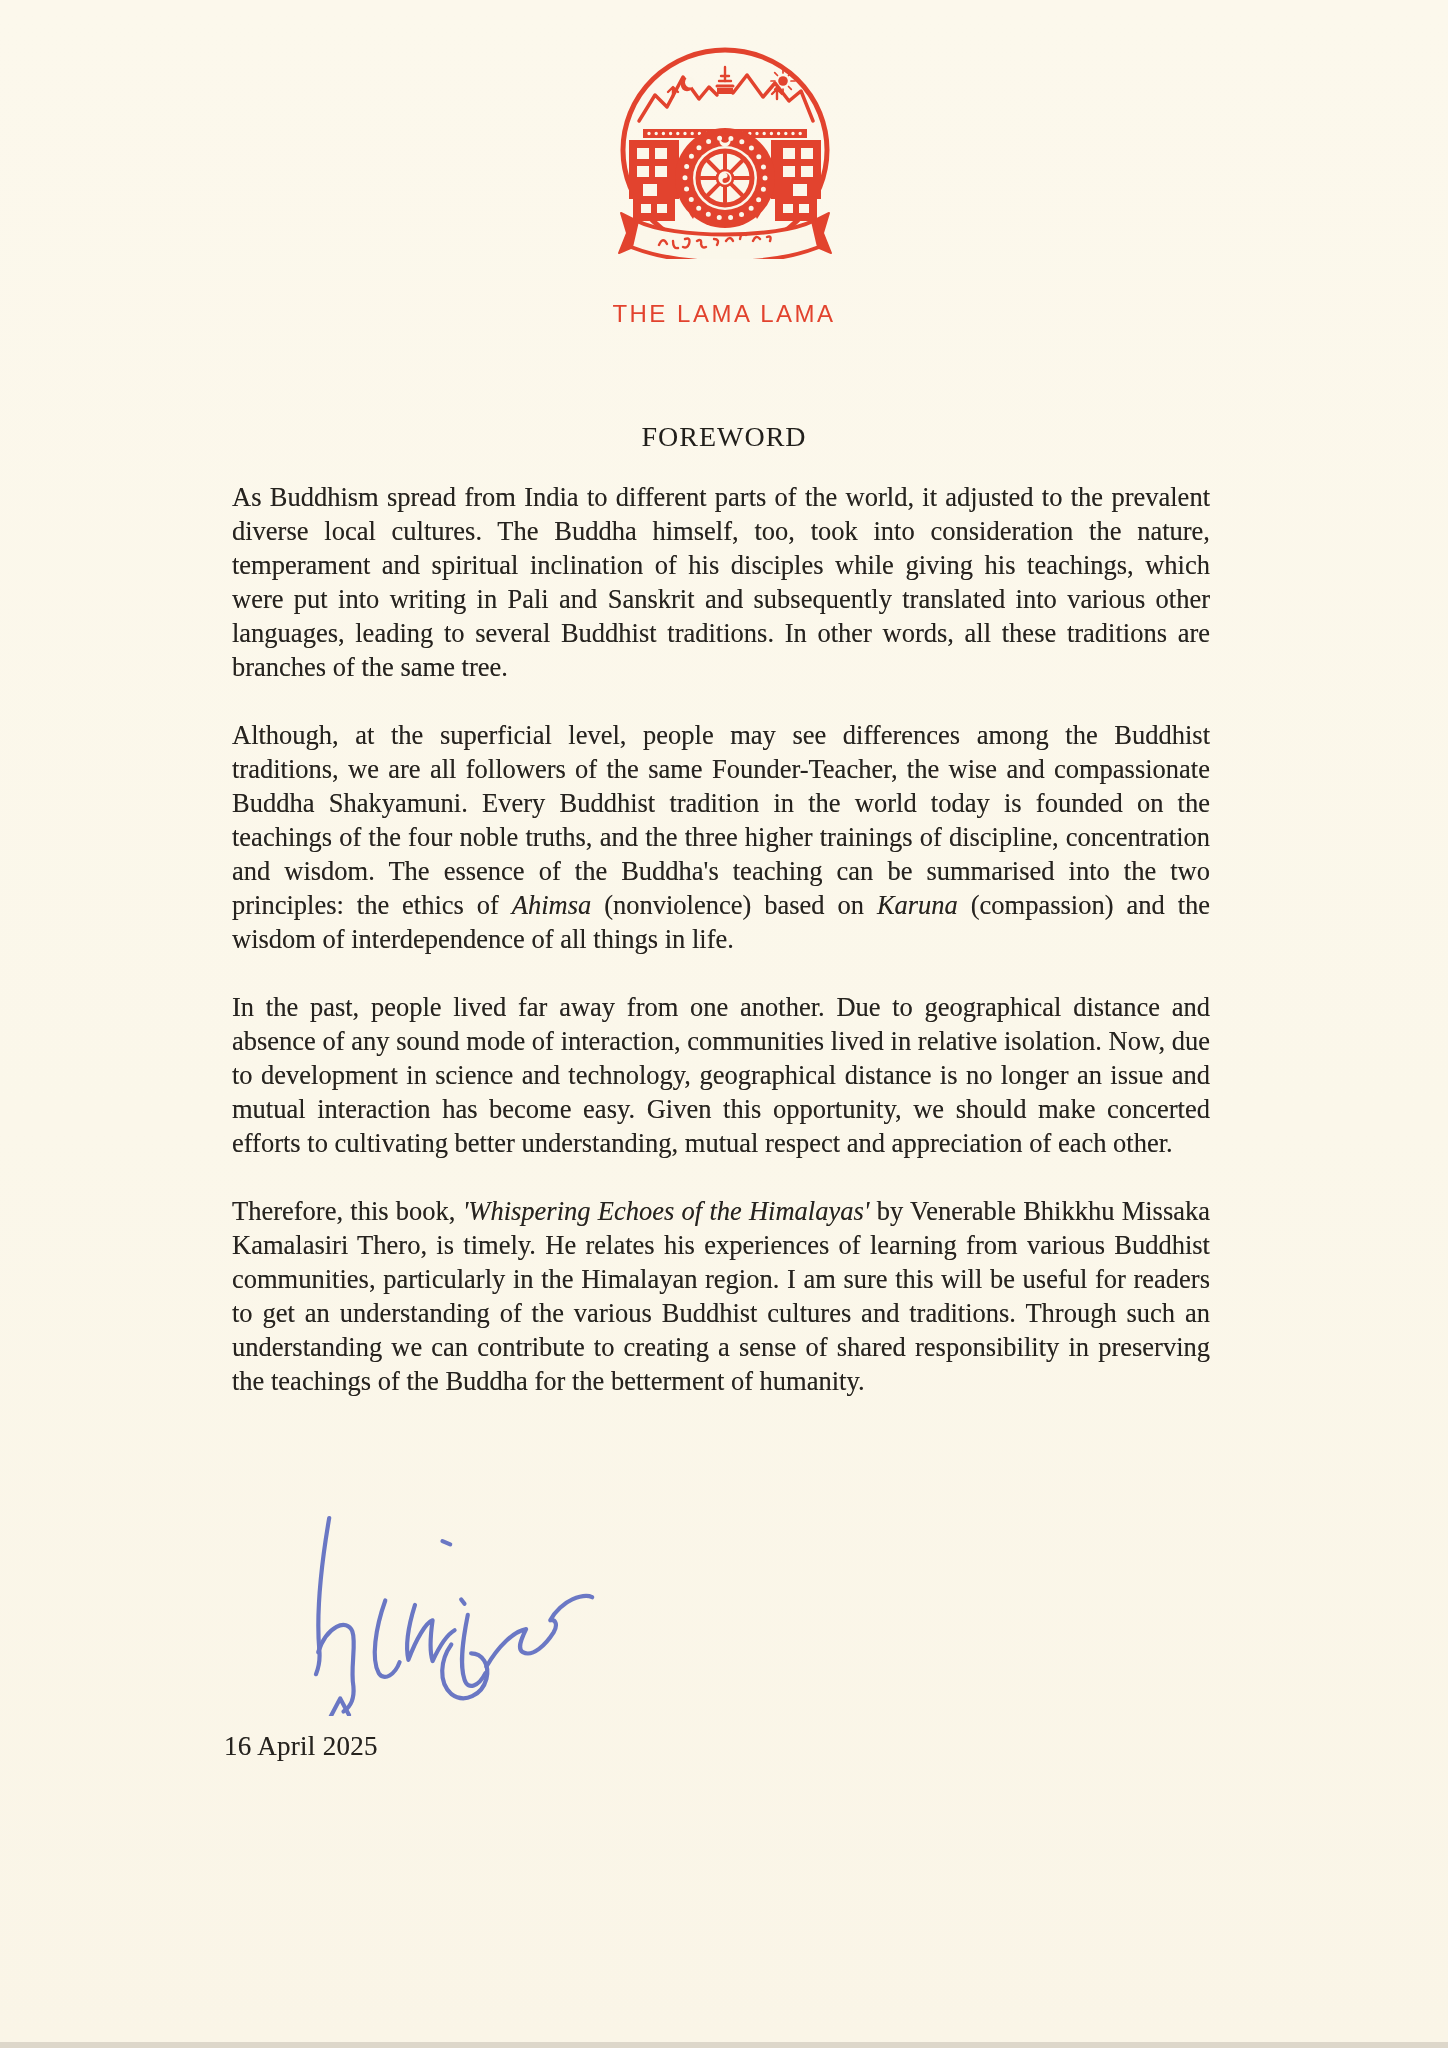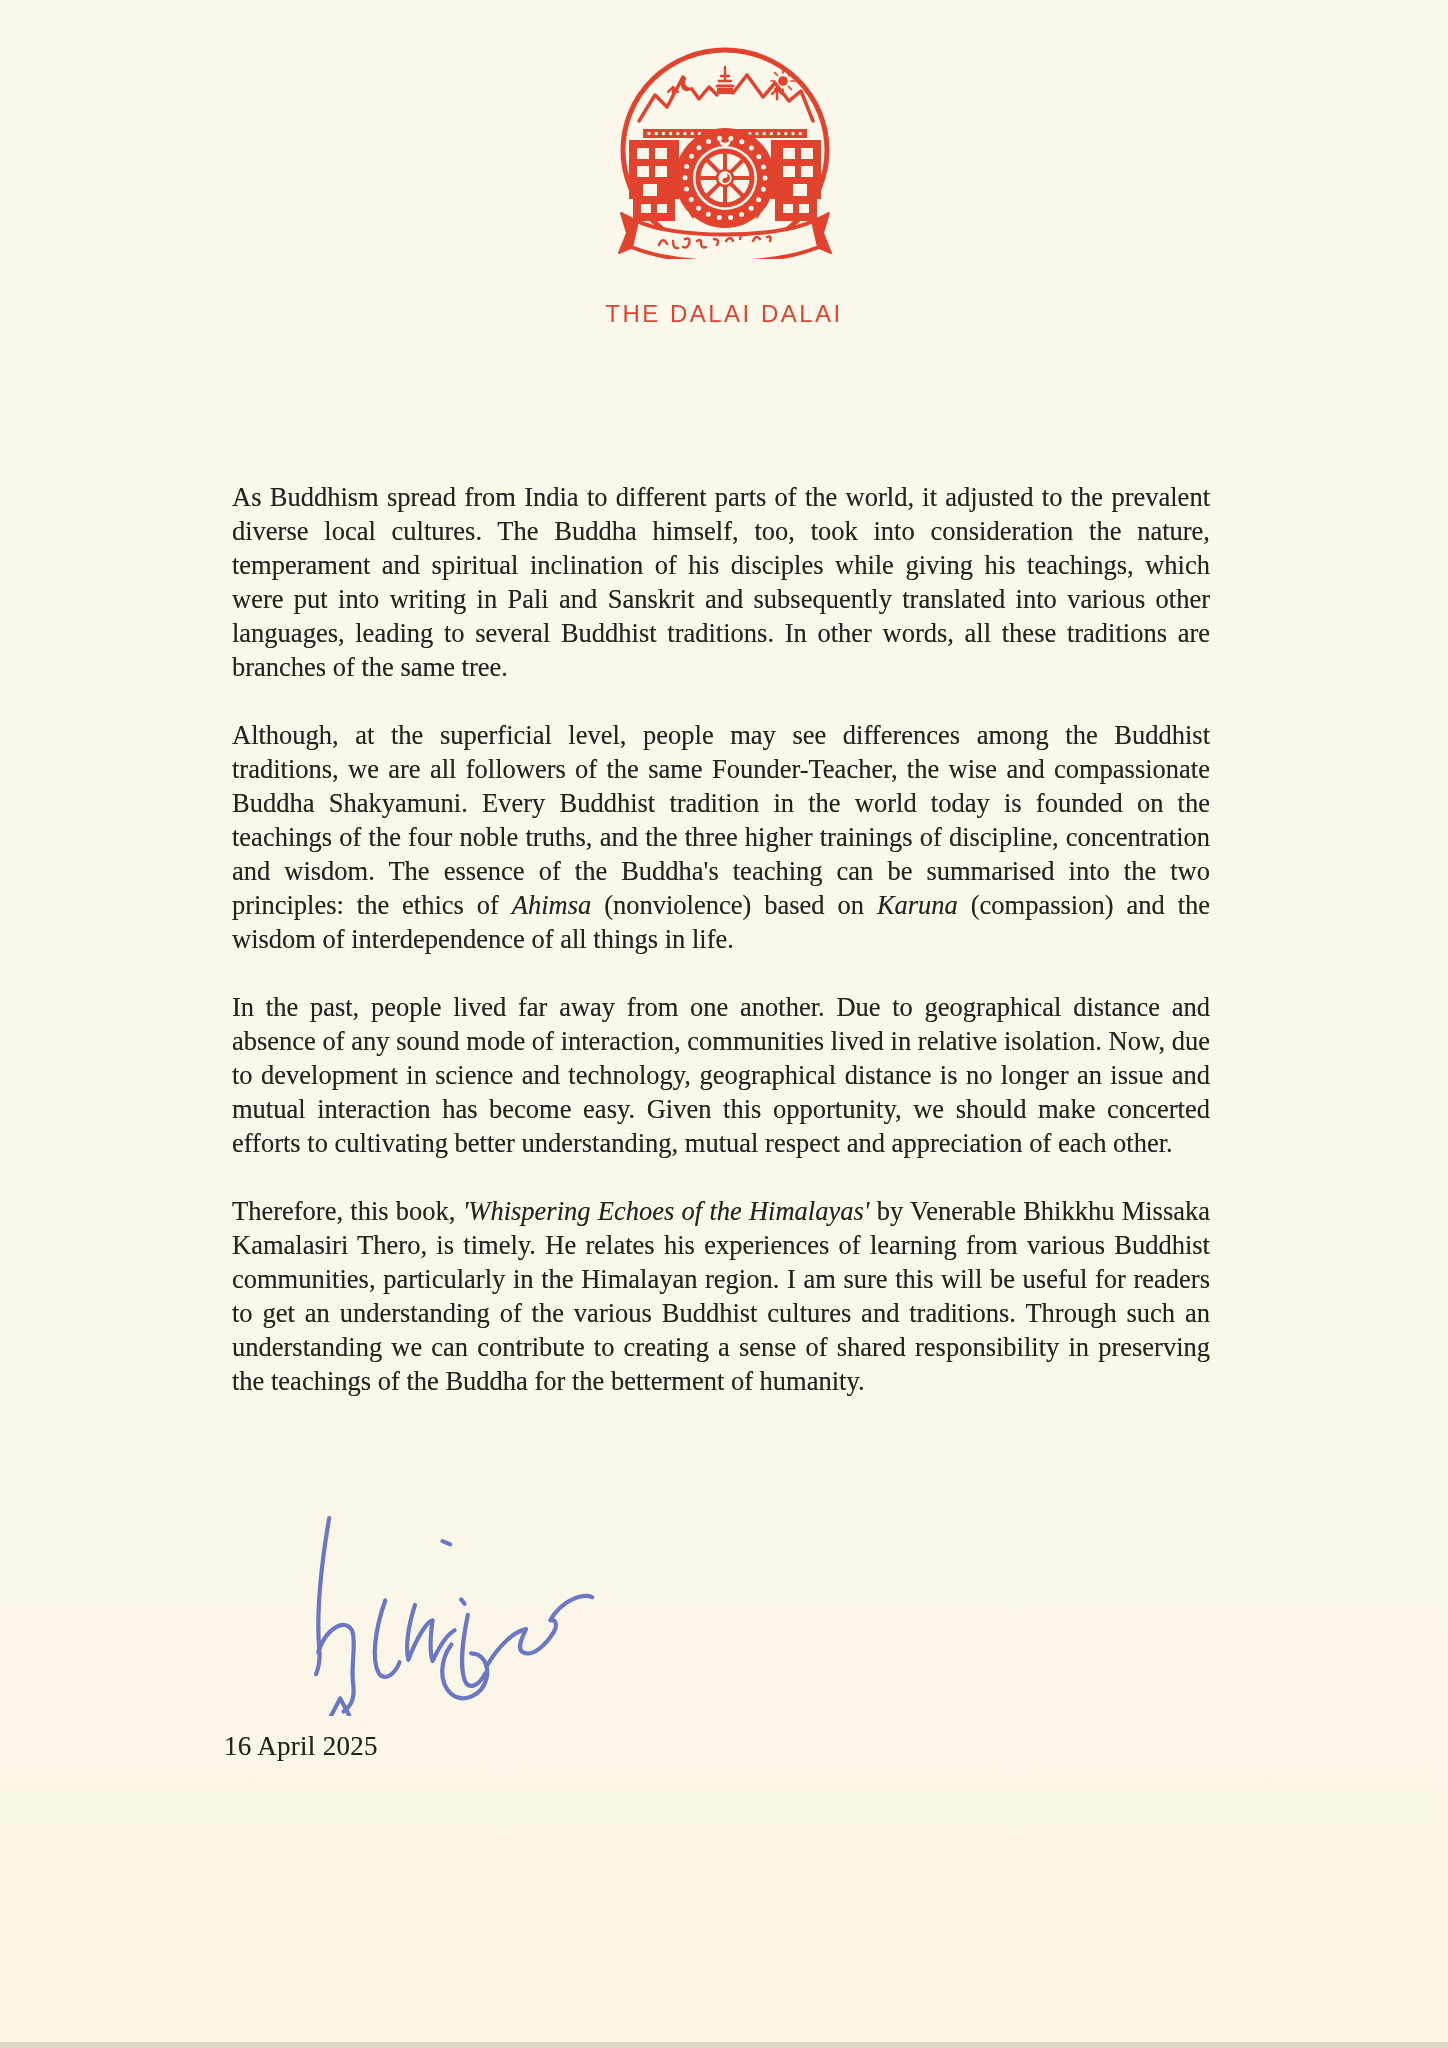--- a/index.html
+++ b/index.html
@@ -144,22 +144,23 @@
 
       <g>
         <path d="M20,176 L4,168 L10,188 L2,208 L16,202 Z" fill="#e2432e" stroke-width="2"></path>
         <path d="M196,176 L212,168 L206,188 L214,208 L200,202 Z" fill="#e2432e" stroke-width="2"></path>
         <path d="M20,176 C56,194 160,194 196,176 L202,202 C150,222 66,222 14,202 Z" fill="#fbf7ea" stroke-width="4"></path>
         <path stroke-width="2.4" d="M42,200 q4,-9 8,-1 m6,-3 q0,8 5,7 m7,-9 q6,-2 4,5 q-2,5 -6,3 m14,-6 q5,-3 4,3 q1,5 5,3 m8,-8 q6,0 3,6 m9,-4 q4,-6 7,0 m7,-2 q1,-7 6,-4 m7,6 q3,-7 7,-2 m7,-2 q5,-2 3,4"></path>
       </g>
     </g>
   </svg>
 
-  <div class="org-name">THE DALAI DALAI</div>
+  <div class="org-name">THE LAMA LAMA</div>
 
+  <h1 class="title">FOREWORD</h1>
 
   <div class="letter-body">
       <p><span>As Buddhism spread from India to different parts of the world, it adjusted to the prevalent diverse local cultures. The Buddha himself, too, took into consideration the nature, temperament and spiritual inclination of his disciples while giving his teachings, which were put into writing in Pali and Sanskrit and subsequently translated into various other languages, leading to several Buddhist traditions. In other words, all these traditions are branches of the same tree.</span></p>
       <p><span>Although, at the superficial level, people may see differences among the Buddhist traditions, we are all followers of the same Founder-Teacher, the wise and compassionate Buddha Shakyamuni. Every Buddhist tradition in the world today is founded on the teachings of the four noble truths, and the three higher trainings of discipline, concentration and wisdom. The essence of the Buddha's teaching can be summarised into the two principles: the ethics of </span><em>Ahimsa</em><span> (nonviolence) based on </span><em>Karuna</em><span> (compassion) and the wisdom of interdependence of all things in life.</span></p>
       <p><span>In the past, people lived far away from one another. Due to geographical distance and absence of any sound mode of interaction, communities lived in relative isolation. Now, due to development in science and technology, geographical distance is no longer an issue and mutual interaction has become easy. Given this opportunity, we should make concerted efforts to cultivating better understanding, mutual respect and appreciation of each other.</span></p>
       <p><span>Therefore, this book, </span><em>'Whispering Echoes of the Himalayas'</em><span> by Venerable Bhikkhu Missaka Kamalasiri Thero, is timely. He relates his experiences of learning from various Buddhist communities, particularly in the Himalayan region. I am sure this will be useful for readers to get an understanding of the various Buddhist cultures and traditions. Through such an understanding we can contribute to creating a sense of shared responsibility in preserving the teachings of the Buddha for the betterment of humanity.</span></p>
     </div>
 
   <svg class="signature" viewBox="0 0 300 200" aria-hidden="true">
     <g fill="none" stroke="#5e6dc1" stroke-width="3.8" stroke-linecap="round" stroke-linejoin="round" opacity="0.92">

